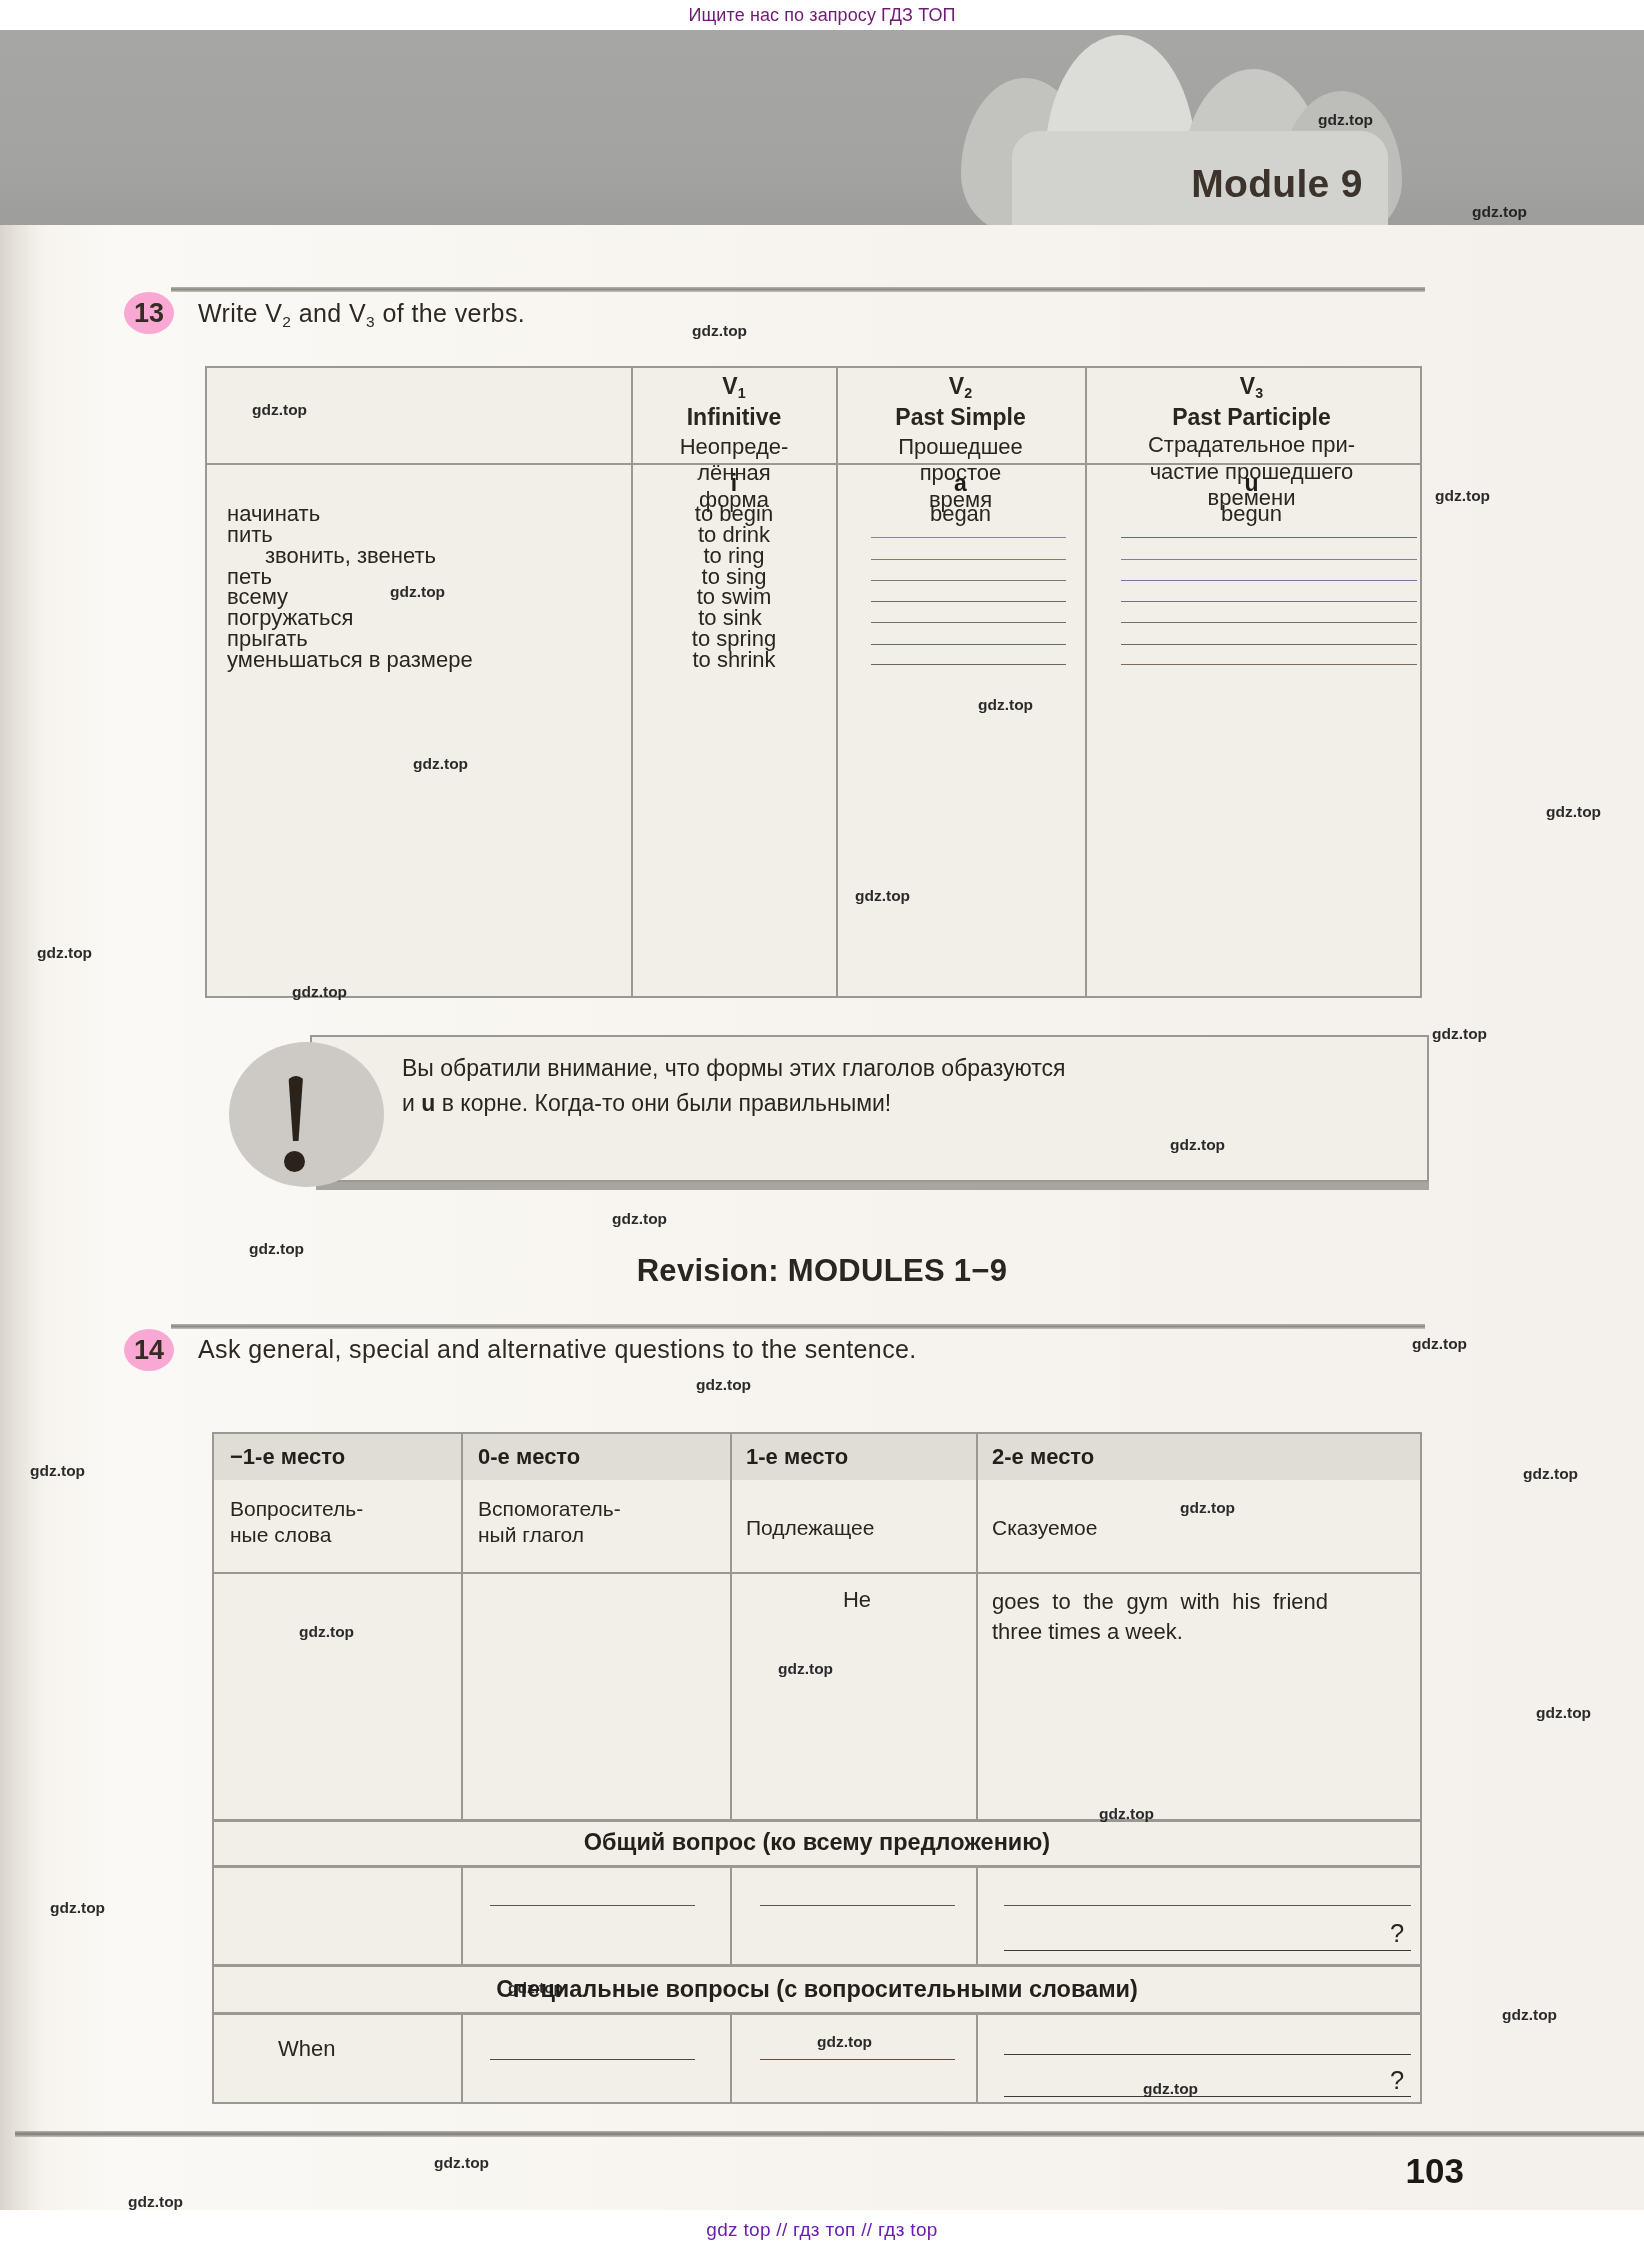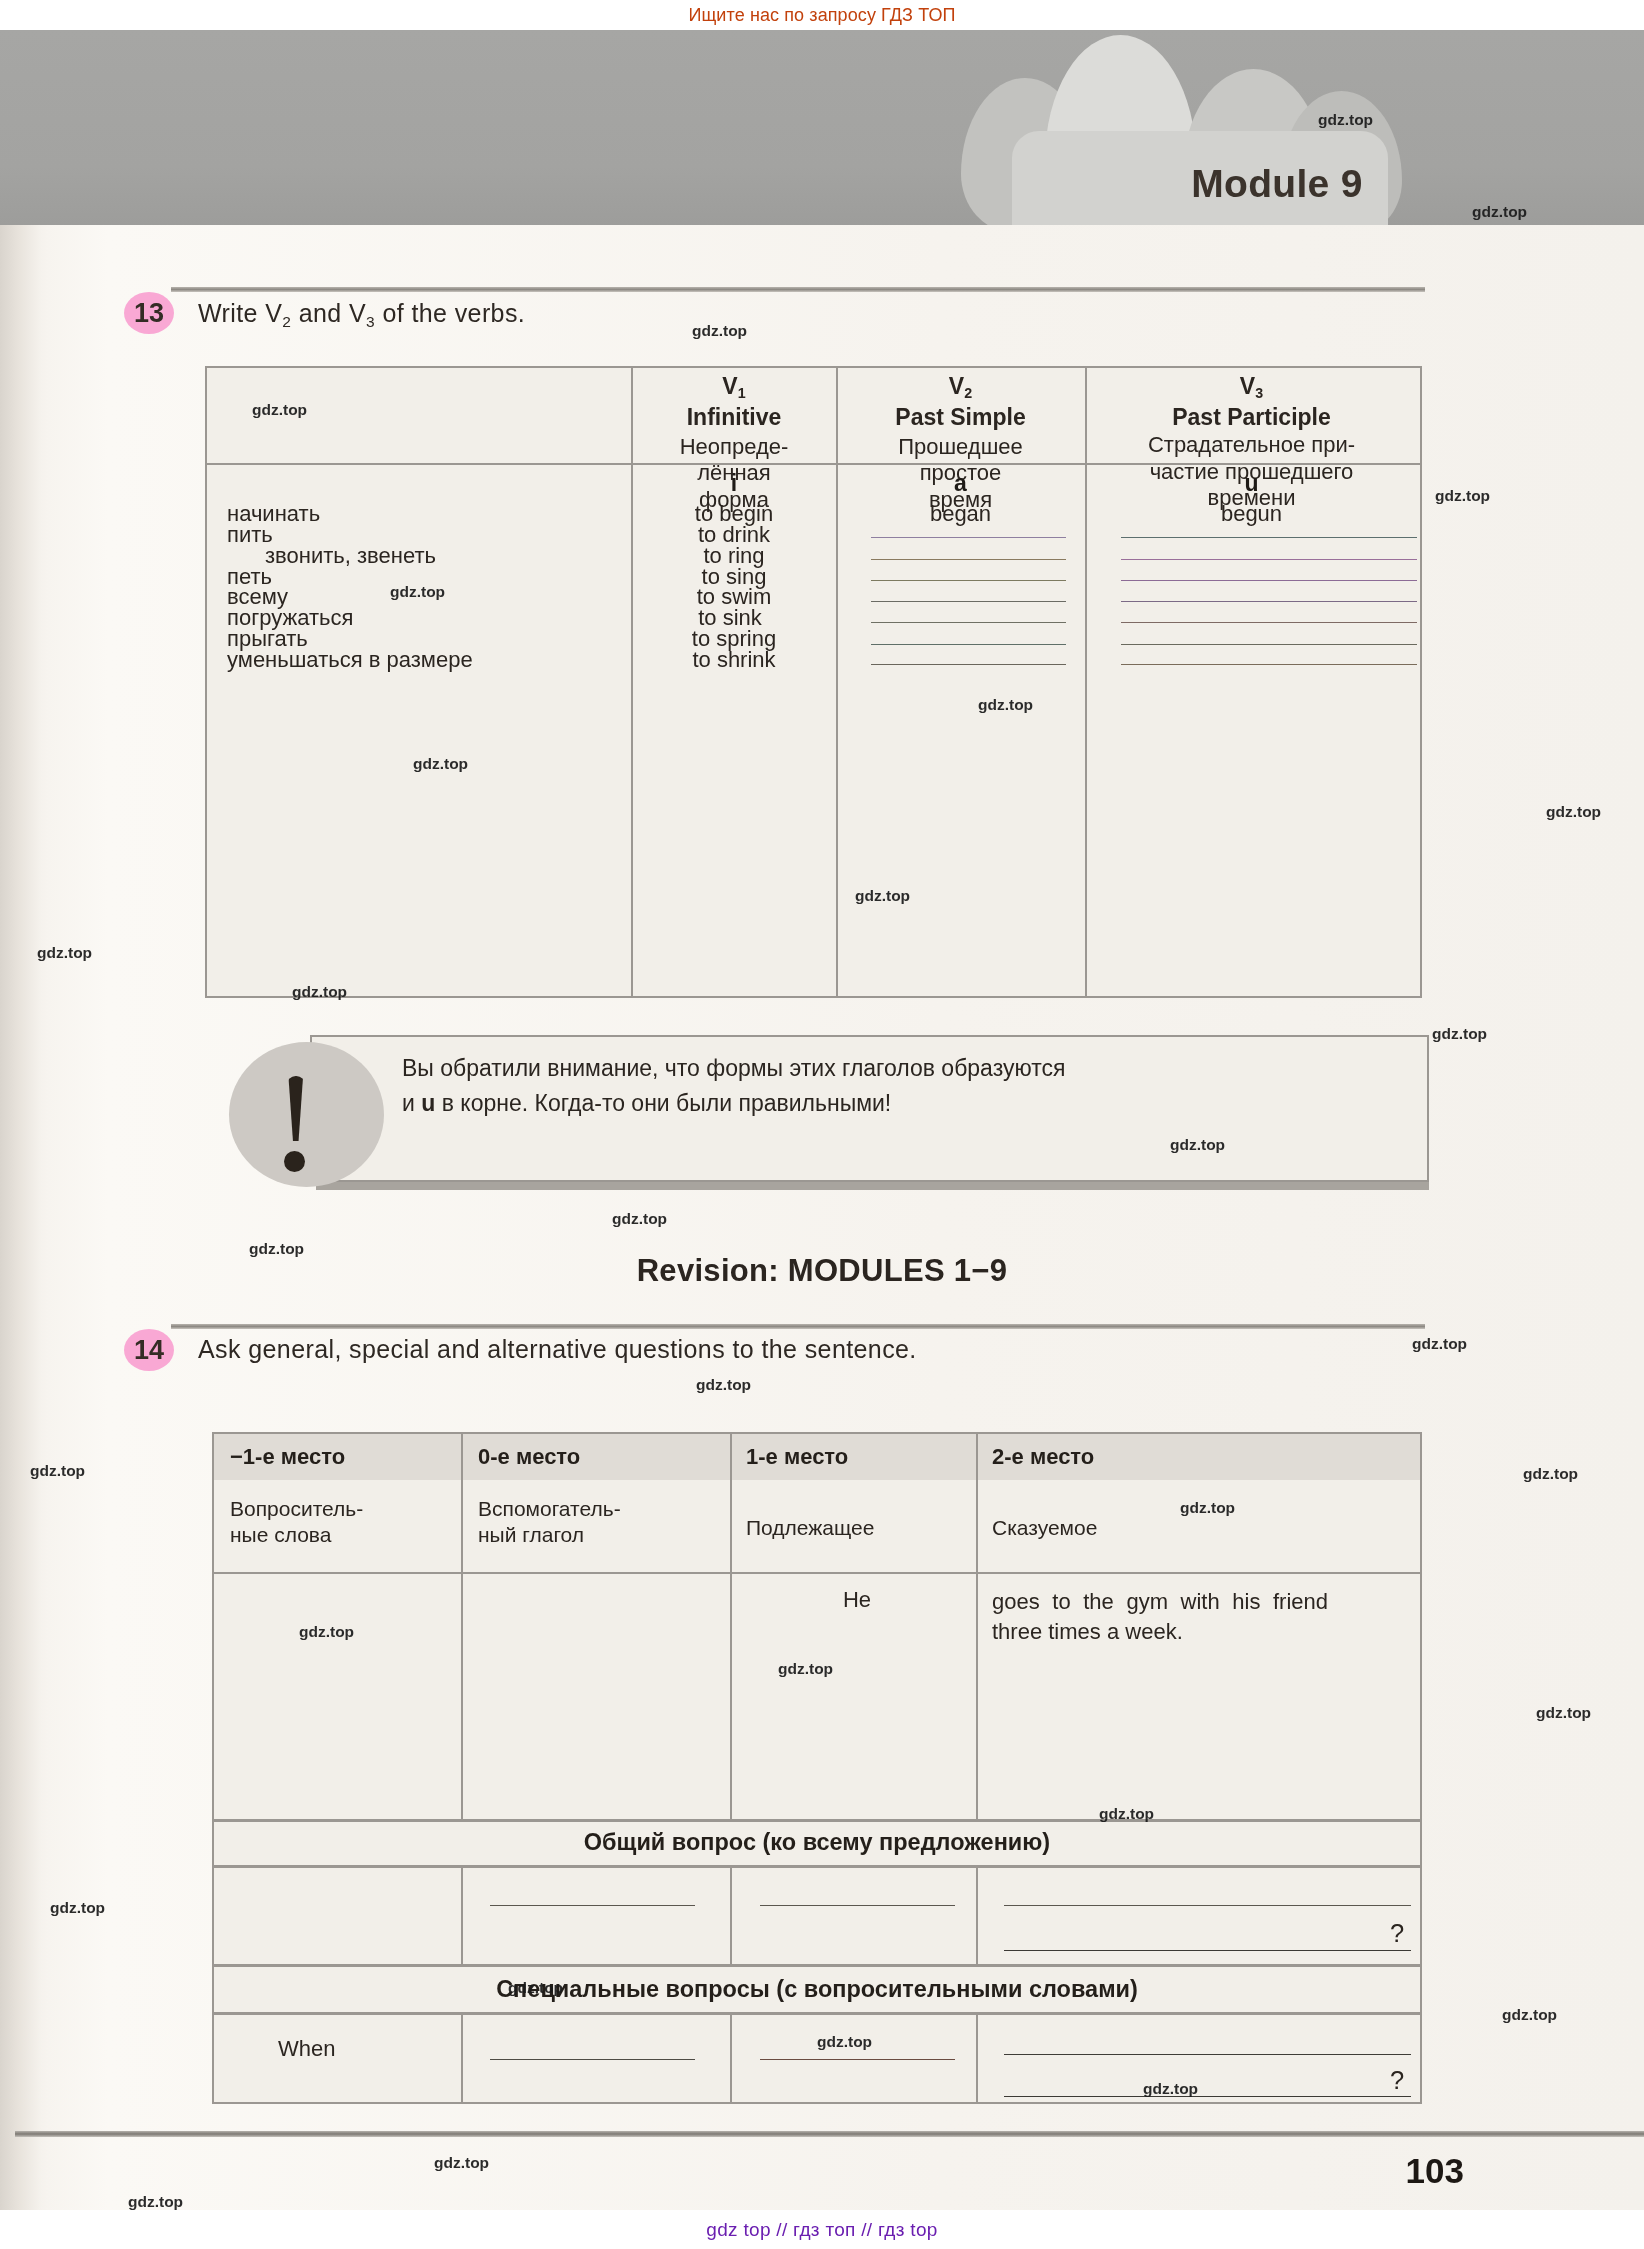--- a/index.html
+++ b/index.html
@@ -9,21 +9,21 @@
     font-family:"Liberation Sans", sans-serif;
     position:relative;overflow:hidden;
   }
   
   #top-promo{
     position:absolute;left:0;top:0;width:1644px;height:30px;
     display:flex;align-items:center;justify-content:center;
     background:#ffffff;
   }
   #top-promo span{
-    color:#c2410c;font-size:18px;font-weight:400;letter-spacing:0.1px;
+    color:#701a75;font-size:18px;font-weight:400;letter-spacing:0.1px;
     font-family:"Liberation Sans", sans-serif;
   }
   
   #page{
     position:absolute;left:0;top:30px;width:1644px;height:2180px;
     background:#f3f0ec;
     overflow:hidden;
   }
   
   #paper-texture{

